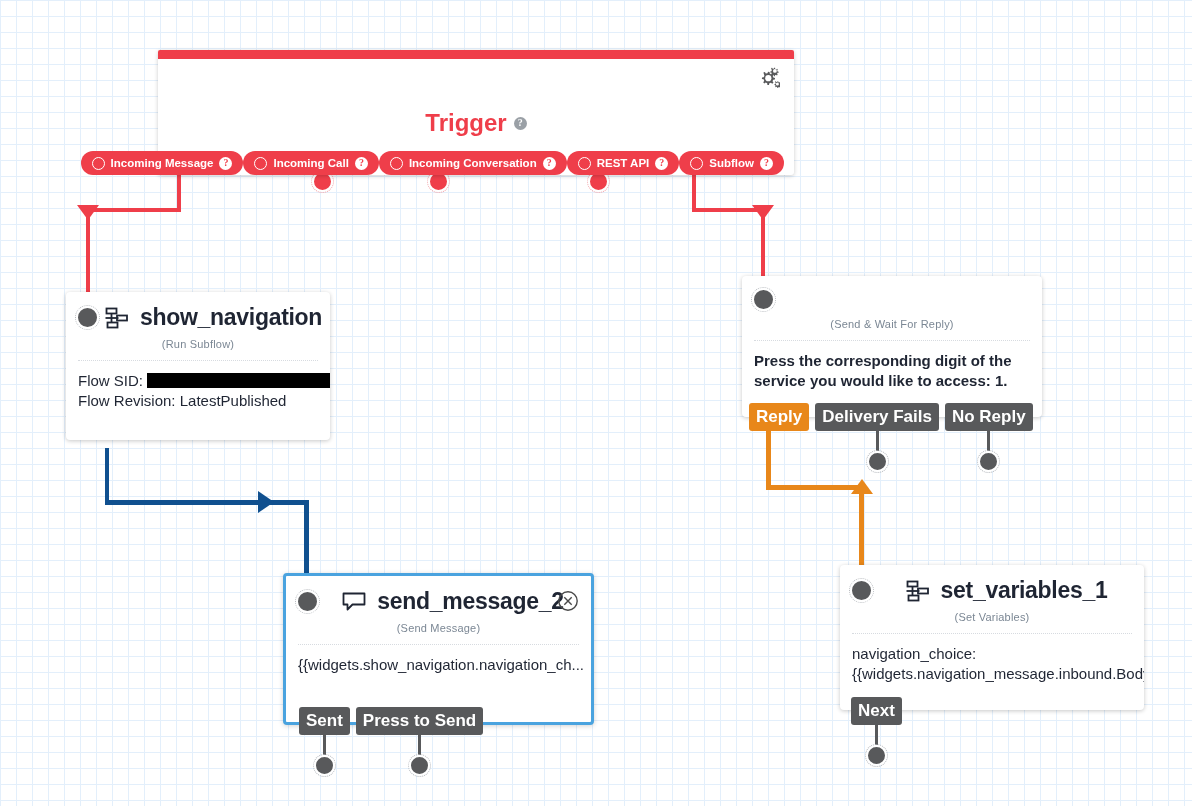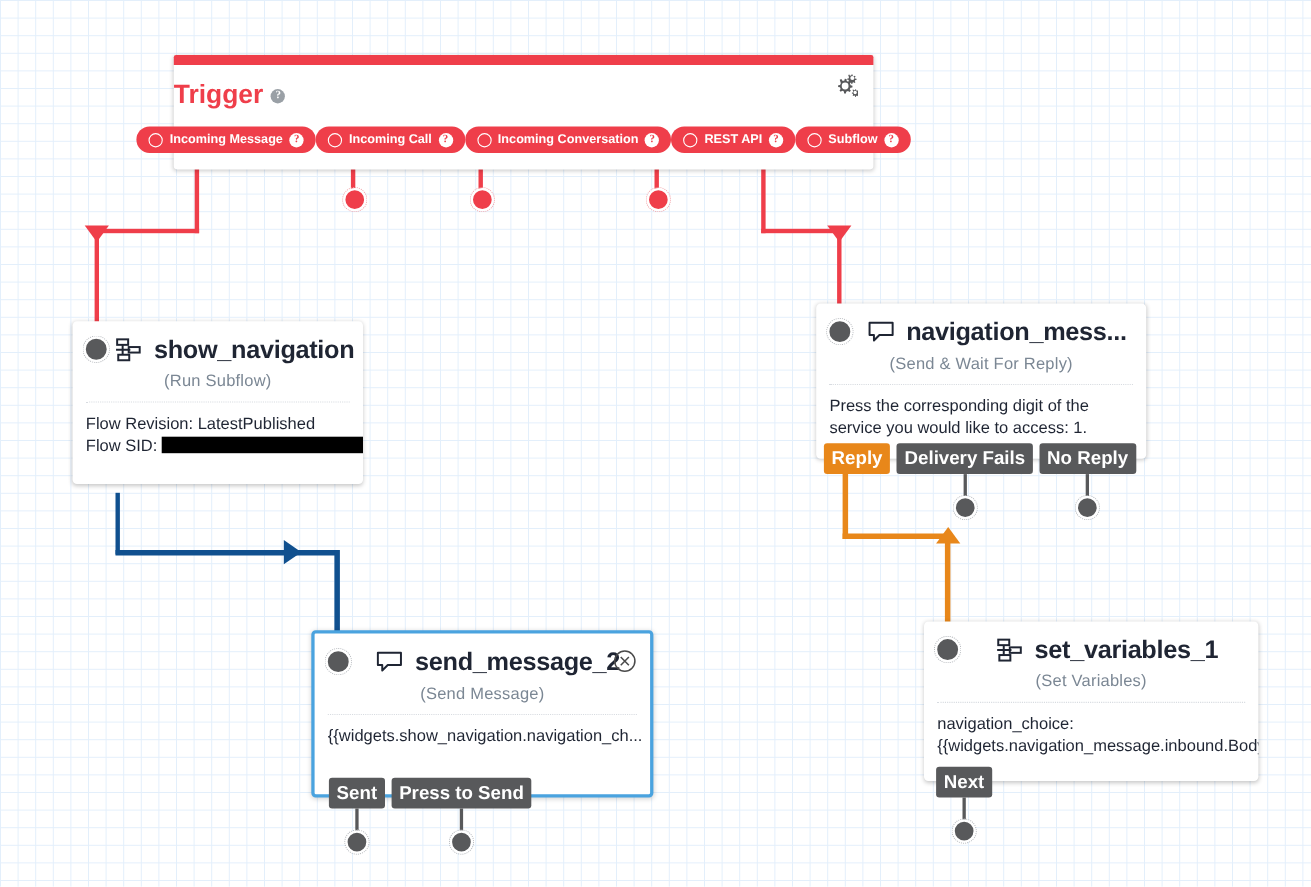--- a/index.html
+++ b/index.html
@@ -40,21 +40,21 @@
     outline:1px dotted #b9bcc0;
     flex:0 0 auto;
     margin-right:6px;
   }
   .title-wrap{display:flex;align-items:center;justify-content:center;flex:1;gap:9px;}
   .node-title{
     font-size:23px;font-weight:bold;color:#1f2533;
     letter-spacing:-.3px;white-space:nowrap;
   }
   .node-sub{
-    text-align:center;font-size:15px;color:#7b8794;
+    text-align:center;font-size:11px;color:#7b8794;
     margin-top:7px;letter-spacing:.2px;
   }
   .node-divider{
     border-top:1px dotted #d7dbe0;
     margin:10px 12px 0 12px;
   }
   .node-body{
     padding:10px 12px 0 12px;
     font-size:15px;color:#1f2533;line-height:1.35;
     white-space:nowrap;overflow:hidden;
@@ -85,34 +85,34 @@
   
   .trigger{
     position:absolute;left:158px;top:50px;width:636px;
     background:#ffffff;border-radius:3px;
     box-shadow:0 1px 4px rgba(0,0,0,.2);
   }
   .trigger-bar{height:9px;background:#ef3e4a;border-radius:2px 2px 0 0;}
   .trigger-title{
     text-align:center;font-size:24px;font-weight:bold;
     color:#ef3e4a;padding:14px 0 0 0;
-    display:flex;align-items:center;gap:7px;
+    display:flex;align-items:center;justify-content:center;gap:7px;margin-top:36px;
   }
   .gear{position:absolute;right:14px;top:16px;cursor:pointer;}
   .help{
     display:inline-flex;align-items:center;justify-content:center;
     width:13px;height:13px;border-radius:50%;
     background:#9aa0a6;color:#ffffff;
     font-size:10px;font-weight:bold;line-height:1;
     font-family:"Liberation Serif", serif;
   }
   .help.on-red{background:#ffffff;color:#ef3e4a;}
   .trig-pills{
-    display:flex;justify-content:center;align-items:center;
-    padding:14px 10px 15px 10px;
+    display:flex;justify-content:flex-end;align-items:center;
+    padding:14px 10px 0 10px;
   }
   .trig-pill{
     display:flex;align-items:center;gap:6px;
     background:#ef3e4a;color:#ffffff;
     border-radius:13px;height:24px;padding:0 11px;
     font-size:11.5px;font-weight:bold;white-space:nowrap;cursor:pointer;
   }
   .trig-ring{
     width:11px;height:11px;border-radius:50%;
     border:1.7px solid #ffffff;flex:0 0 auto;
@@ -242,43 +242,35 @@
             <path d="M6.5 6.5v9"></path>
             <path d="M0.5 11h13"></path>
           </g>
         </svg>
         <span class="node-title">show_navigation</span>
       </div>
     </div>
     <div class="node-sub">(Run Subflow)</div>
     <div class="node-divider"></div>
     <div class="node-body">
-      <span class="kv">Flow Revision: LatestPublished</span>
       <span class="kv">
         <span>Flow SID:</span>
         <span class="redacted"></span>
       </span>
+      <span class="kv">Flow Revision: LatestPublished</span>
     </div>
   </div>
 
   <div class="node" style="left:742px;top:276px;width:300px;height:141px;">
     <div class="node-head">
       <span class="in-dot"></span>
-      <div class="title-wrap">
-        <svg width="26" height="22" viewBox="0 0 26 22" class="icon-svg">
-          <g fill="none" stroke="#1f2533" stroke-width="1.8" stroke-linejoin="round">
-            <path d="M1.5 2.5h21v11h-12l-5 5v-5h-4z"></path>
-          </g>
-        </svg>
-        <span class="node-title">navigation_mess...</span>
-      </div>
     </div>
     <div class="node-sub">(Send &amp; Wait For Reply)</div>
     <div class="node-divider"></div>
-    <div class="node-body" style="white-space:normal;">
+    <div class="node-body" style="white-space:normal;font-weight:bold;">
       <span>Press the corresponding digit of the service you would like to access: 1.</span>
     </div>
   </div>
   <div class="outs" style="left:749px;top:403px;">
     <div class="out">
       <span class="out-pill orange">Reply</span>
     </div>
     <div class="out">
       <span class="out-pill">Delivery Fails</span>
       <span class="out-stub"></span>

